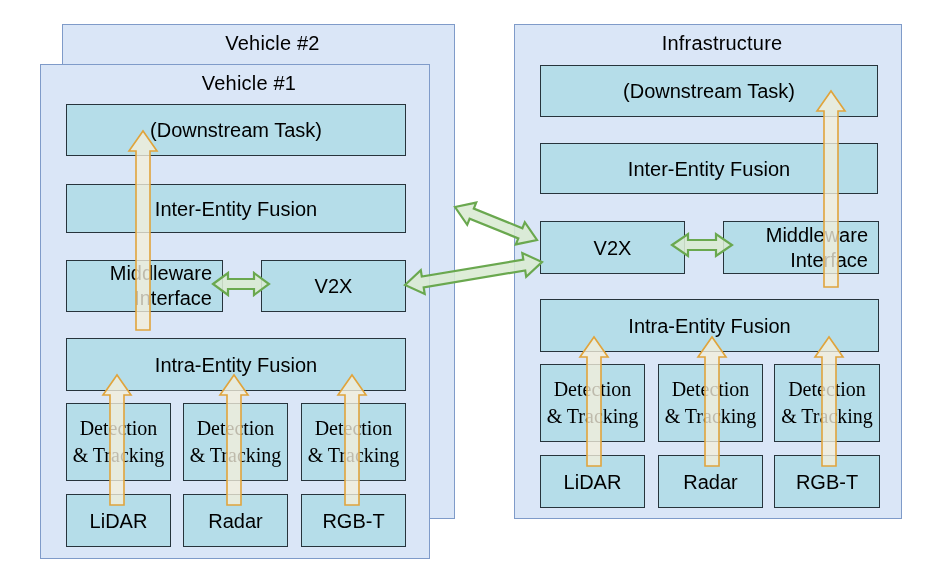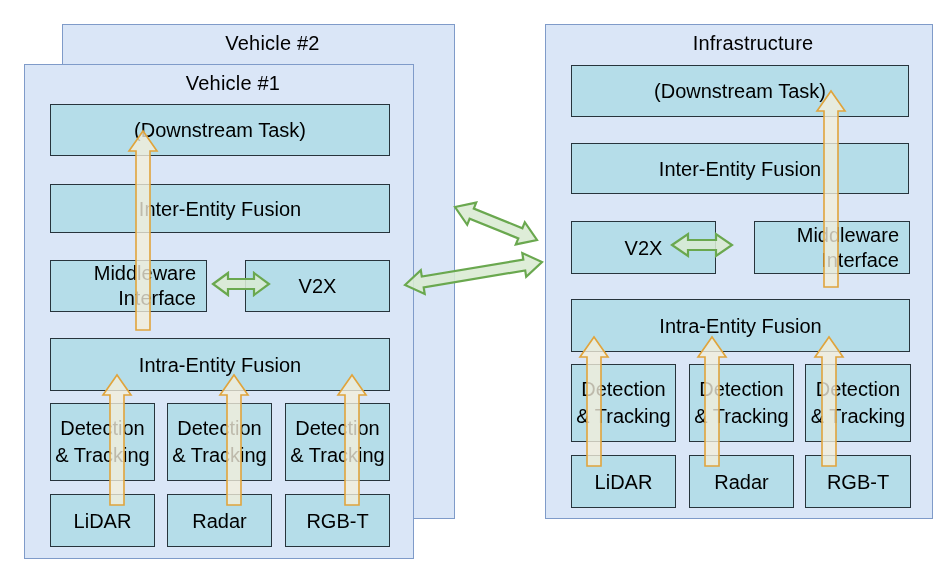--- a/index.html
+++ b/index.html
@@ -10,36 +10,36 @@
     --text-color:#000000; --page-bg:#ffffff;
   }
   html,body{margin:0;padding:0;}
   body{background:var(--page-bg);font-family:"Liberation Sans",sans-serif;color:var(--text-color);}
   .canvas{position:relative;width:946px;height:584px;background:var(--page-bg);overflow:hidden;}
   .entity{position:absolute;background:var(--entity-fill);border:1.5px solid var(--entity-border);box-sizing:border-box;}
   .entity-title{position:absolute;left:0;right:0;top:7px;text-align:center;font-size:20px;letter-spacing:.2px;margin-left:28px;}
   .block{position:absolute;background:var(--block-fill);border:1.6px solid var(--block-border);box-sizing:border-box;
          display:flex;flex-direction:column;align-items:center;justify-content:center;
          text-align:right;font-size:20px;line-height:26px;}
-  .block .ln{white-space:nowrap;line-height:27px;}
+  .block .ln{white-space:nowrap;line-height:27px;font-family:Liberation Serif, serif;}
   .wrap2{padding:0 10px;}
   svg.overlay{position:absolute;left:0;top:0;pointer-events:none;}
   .flow{fill:var(--flow-fill);fill-opacity:.78;stroke:var(--flow-stroke);stroke-width:1.6;}
   .link{fill:var(--link-fill);fill-opacity:.88;stroke:var(--link-stroke);stroke-width:2.2;}
 </style>
 </head>
 <body>
 
 <div class="canvas">
 
   <div class="entity" style="left:62px;top:24px;width:393px;height:495px">
     <div class="entity-title">Vehicle #2</div>
   </div>
 
-  <div class="entity" style="left:24px;top:64px;width:390px;height:495px">
+  <div class="entity" style="left:40px;top:64px;width:390px;height:495px">
     <div class="entity-title">Vehicle #1</div>
 
     <div class="block" style="left:25px;top:39px;width:340px;height:52px">(Downstream Task)</div>
     <div class="block" style="left:25px;top:119px;width:340px;height:49px">Inter-Entity Fusion</div>
     <div class="block wrap2" style="left:25px;top:195px;width:157px;height:52px;line-height:25px">Middleware Interface</div>
     <div class="block" style="left:220px;top:195px;width:145px;height:52px">V2X</div>
     <div class="block" style="left:25px;top:273px;width:340px;height:53px">Intra-Entity Fusion</div>
 
     <div class="block" style="left:25px;top:338px;width:105px;height:78px">
       <span class="ln">Detection</span>
@@ -52,21 +52,21 @@
     <div class="block" style="left:260px;top:338px;width:105px;height:78px">
       <span class="ln">Detection</span>
       <span class="ln">&amp; Tracking</span>
     </div>
 
     <div class="block" style="left:25px;top:429px;width:105px;height:53px">LiDAR</div>
     <div class="block" style="left:142px;top:429px;width:105px;height:53px">Radar</div>
     <div class="block" style="left:260px;top:429px;width:105px;height:53px">RGB-T</div>
   </div>
 
-  <div class="entity" style="left:545px;top:24px;width:388px;height:495px">
+  <div class="entity" style="left:514px;top:24px;width:388px;height:495px">
     <div class="entity-title">Infrastructure</div>
 
     <div class="block" style="left:25px;top:40px;width:338px;height:52px">(Downstream Task)</div>
     <div class="block" style="left:25px;top:118px;width:338px;height:51px">Inter-Entity Fusion</div>
     <div class="block" style="left:25px;top:196px;width:145px;height:53px">V2X</div>
     <div class="block wrap2" style="left:208px;top:196px;width:156px;height:53px;line-height:25px">Middleware Interface</div>
     <div class="block" style="left:25px;top:274px;width:339px;height:53px">Intra-Entity Fusion</div>
 
     <div class="block" style="left:25px;top:339px;width:105px;height:78px">
       <span class="ln">Detection</span>

